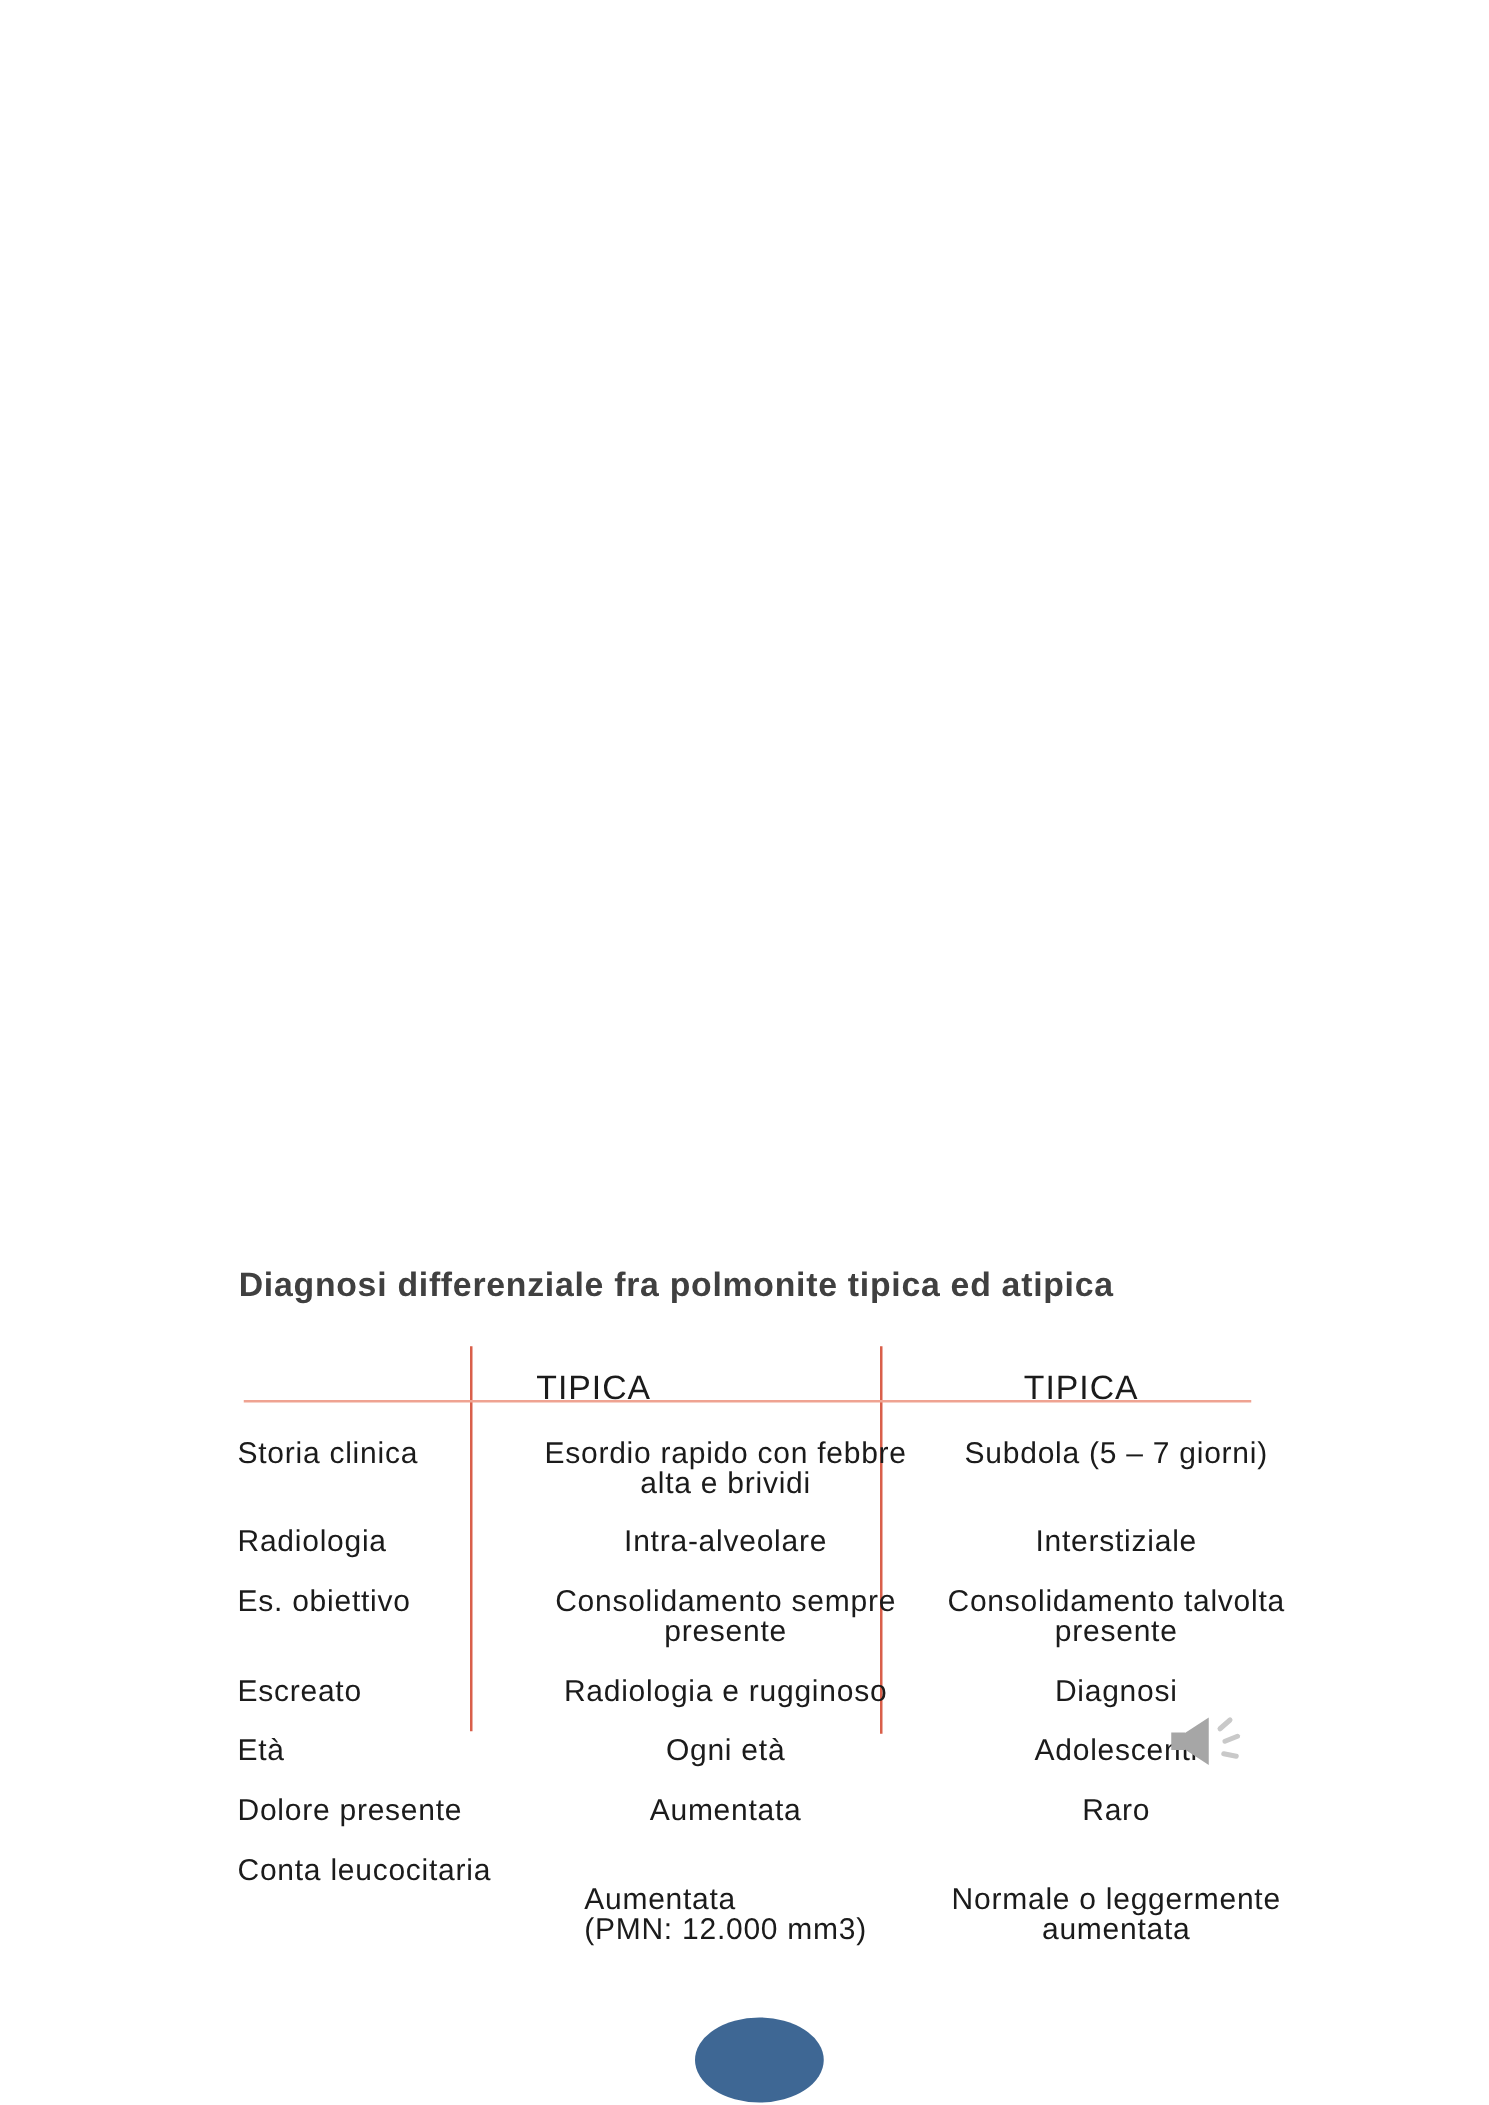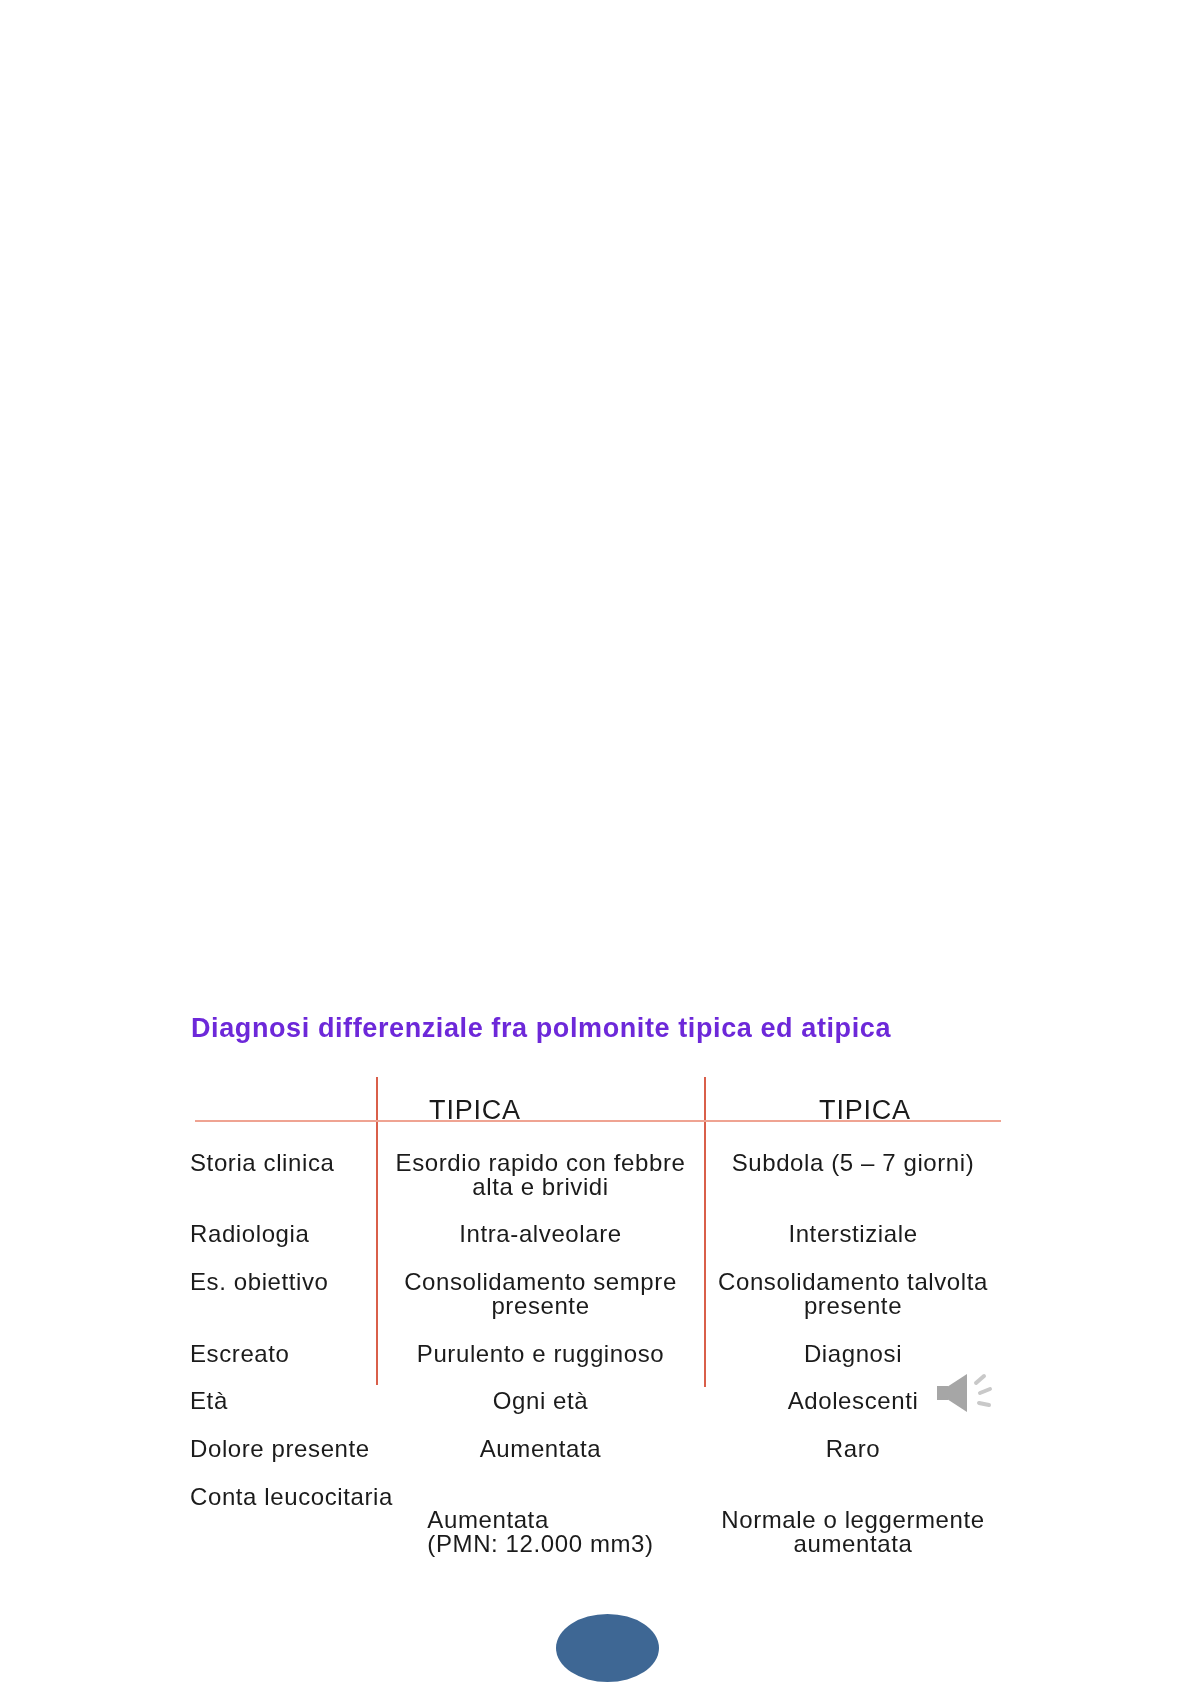--- a/index.html
+++ b/index.html
@@ -50,21 +50,21 @@
     left: 190px;
     top: 1127px;
     width: 821px;
     font-size: 24px;
     line-height: 23.7px;
     letter-spacing: 0.6px;
   }
   .trow { display: flex; align-items: flex-start; }
   .cell { white-space: pre-line; margin-top: 24px; }
   .cell.label  { flex: none; width: 186px; white-space: nowrap; overflow: visible; }
-  .cell.tipica { flex: none; width: 329px; text-align: center; }
+  .cell.tipica { flex: none; width: 329px; text-align: center; padding-left: 40px; }
   .cell.atipica{ flex: none; width: 296px; text-align: center; }
   .center-block .inner { display: inline-block; text-align: left; white-space: pre-line; }
 
   
   .speaker { position: absolute; left: 934px; top: 1372px; }
 
   
   .oval {
     position: absolute;
     left: 556px;
@@ -72,21 +72,21 @@
     width: 103px;
     height: 68px;
     border-radius: 50%;
   }
 </style>
 </head>
 <body>
 
 <div class="slide" style="background: rgb(255, 255, 255); color: rgb(27, 27, 27);">
 
-  <div class="title" style="color: #6d28d9;">Diagnosi differenziale fra polmonite tipica ed atipica</div>
+  <div class="title" style="color: #404040;">Diagnosi differenziale fra polmonite tipica ed atipica</div>
 
   <div class="vline vline1" style="background: rgb(217, 95, 74);"></div>
   <div class="vline vline2" style="background: rgb(217, 95, 74);"></div>
   <div class="hline" style="background: rgb(239, 163, 146);"></div>
 
   <div class="th th-tipica">TIPICA</div>
   <div class="th th-atipica">TIPICA</div>
 
   <div class="tbody">
 
@@ -106,21 +106,21 @@
     <div class="trow">
       <div class="cell label">Es. obiettivo</div>
       <div class="cell tipica">Consolidamento sempre
 presente</div>
       <div class="cell atipica">Consolidamento talvolta
 presente</div>
     </div>
 
     <div class="trow">
       <div class="cell label">Escreato</div>
-      <div class="cell tipica">Purulento e rugginoso</div>
+      <div class="cell tipica">Radiologia e rugginoso</div>
       <div class="cell atipica">Diagnosi</div>
     </div>
 
     <div class="trow">
       <div class="cell label">Età</div>
       <div class="cell tipica">Ogni età</div>
       <div class="cell atipica">Adolescenti</div>
     </div>
 
     <div class="trow">

